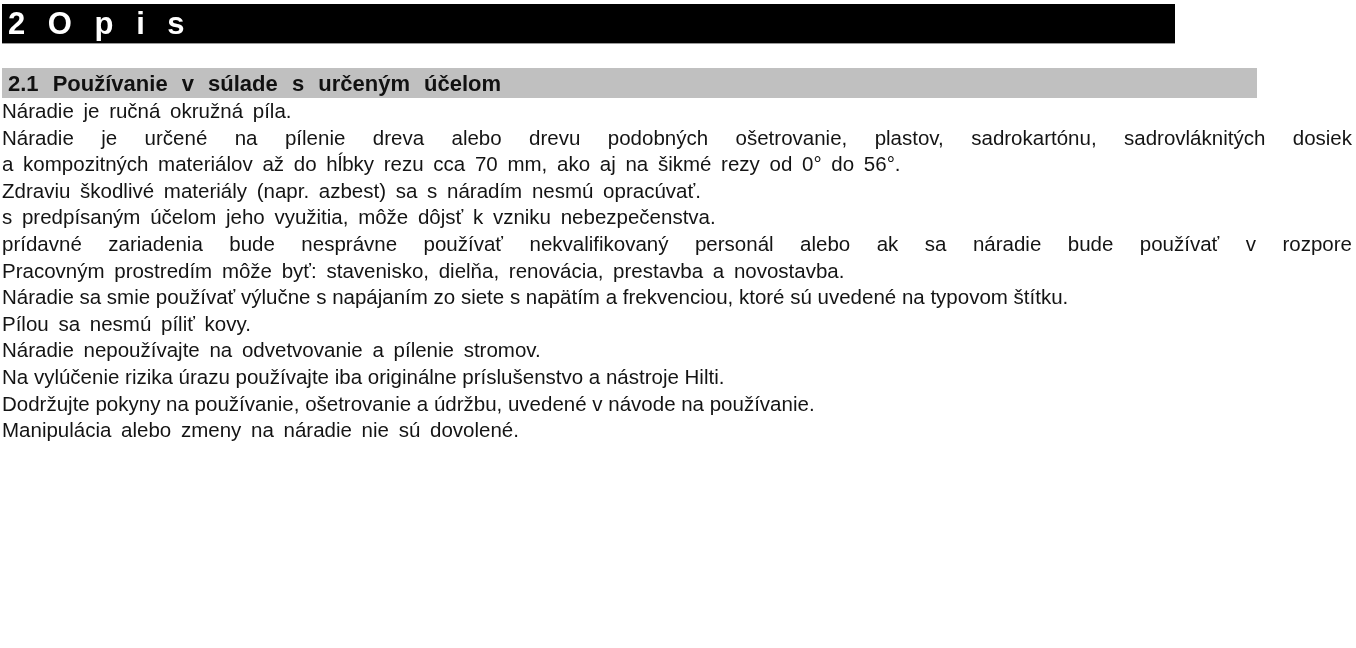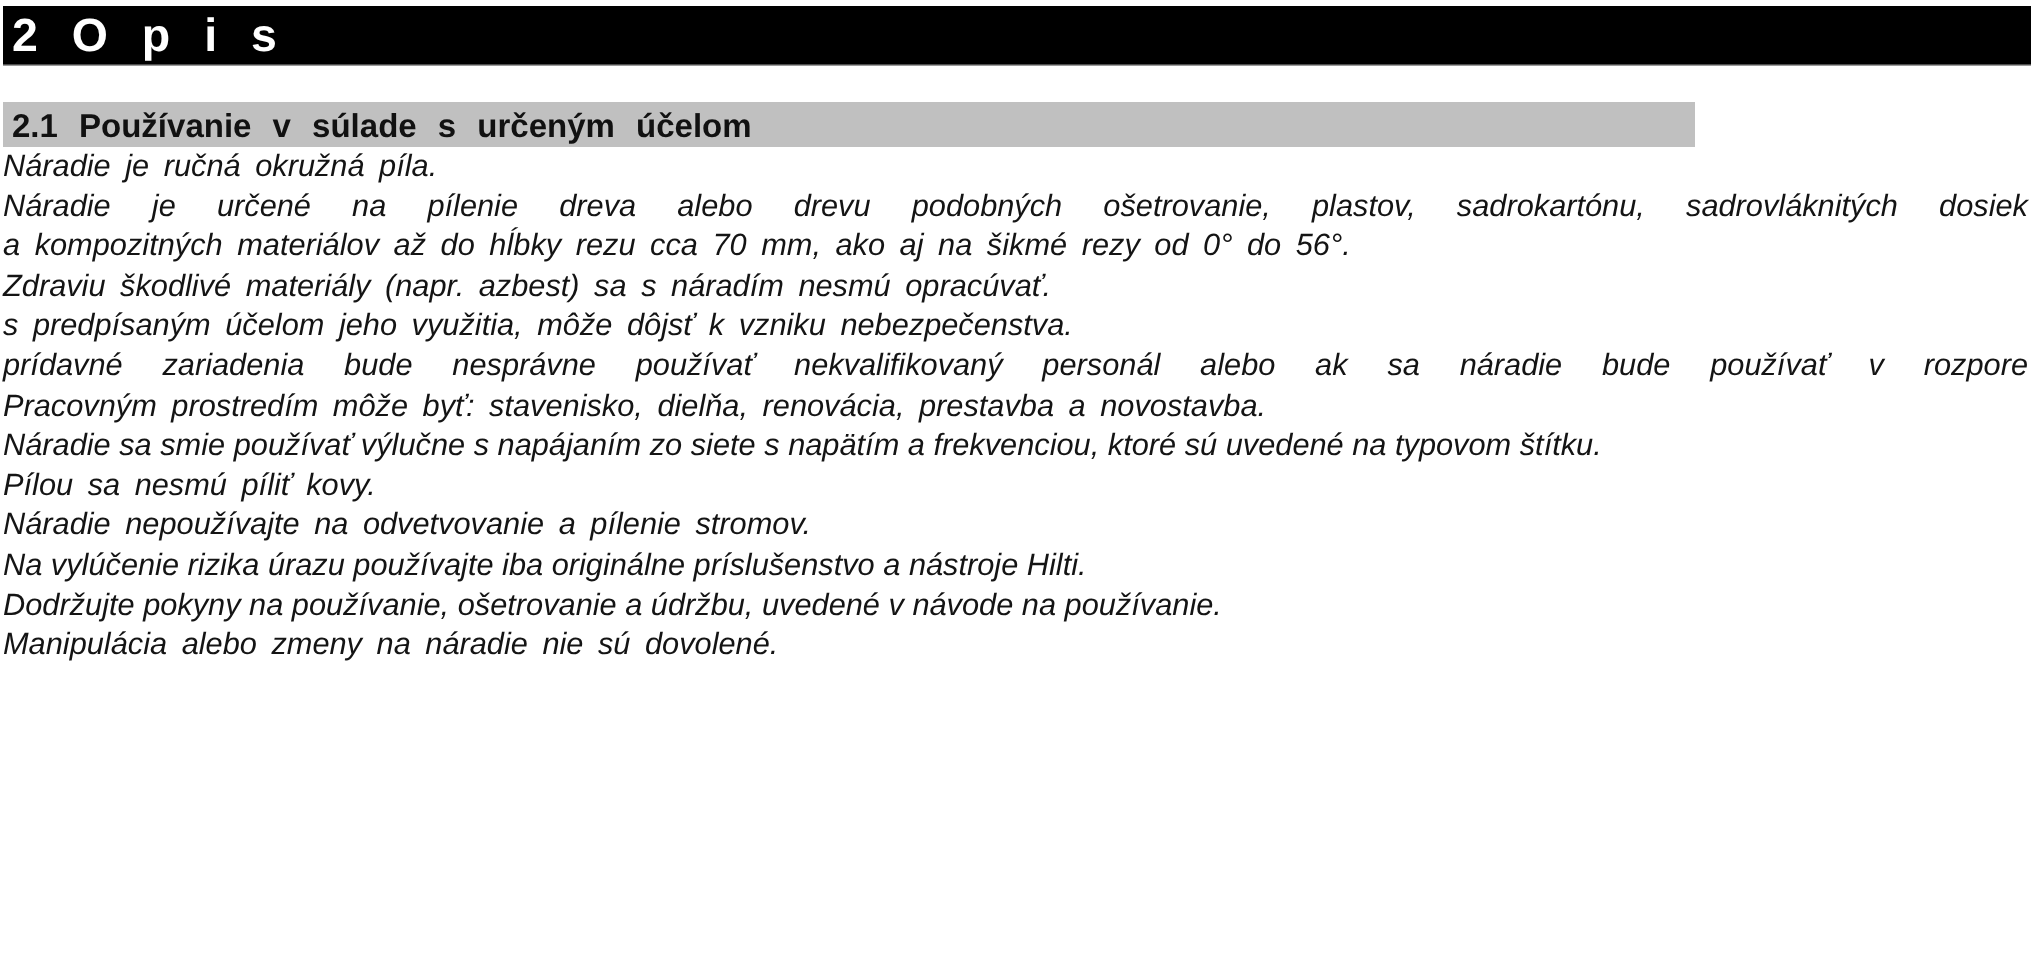--- a/index.html
+++ b/index.html
@@ -12,43 +12,44 @@
       height: 648px;
       position: relative;
       overflow: hidden;
       font-family: "Liberation Sans", sans-serif;
       color: #111111;
     }
     .chapter-bar {
       position: absolute;
       left: 2px;
       top: 4px;
-      width: 1352px;
+      width: 1173px;
       height: 40px;
       background: #000000;
       border-bottom: 1px solid #9a9a9a;
       box-sizing: border-box;
     }
     .chapter-title {
       position: absolute;
       left: 6px;
       top: 3px;
       color: #ffffff;
       font-weight: bold;
       font-size: 31px;
       letter-spacing: 7px;
       line-height: 34px;
     }
     .section-bar {
       position: absolute;
       left: 2px;
       top: 68px;
-      width: 1128px;
+      width: 1232px;
       height: 30px;
       background: #c0c0c0;
+      padding-left: 23px;
     }
     .section-title {
       position: absolute;
       left: 6px;
       top: 3px;
       font-weight: bold;
       font-size: 22px;
       line-height: 25px;
       color: #111111;
       word-spacing: 8px;
@@ -60,21 +61,20 @@
       width: 1350px;
     }
     .line {
       font-size: 20.5px;
       line-height: 26.6px;
       white-space: nowrap;
       color: #141414;
     }
     .para {
       margin: 0;
-      font-style: italic;
     }
     .justify {
       text-align: justify;
       text-align-last: justify;
       display: block;
       width: 1350px;
     }
     .wide {
       word-spacing: 4px;
     }

